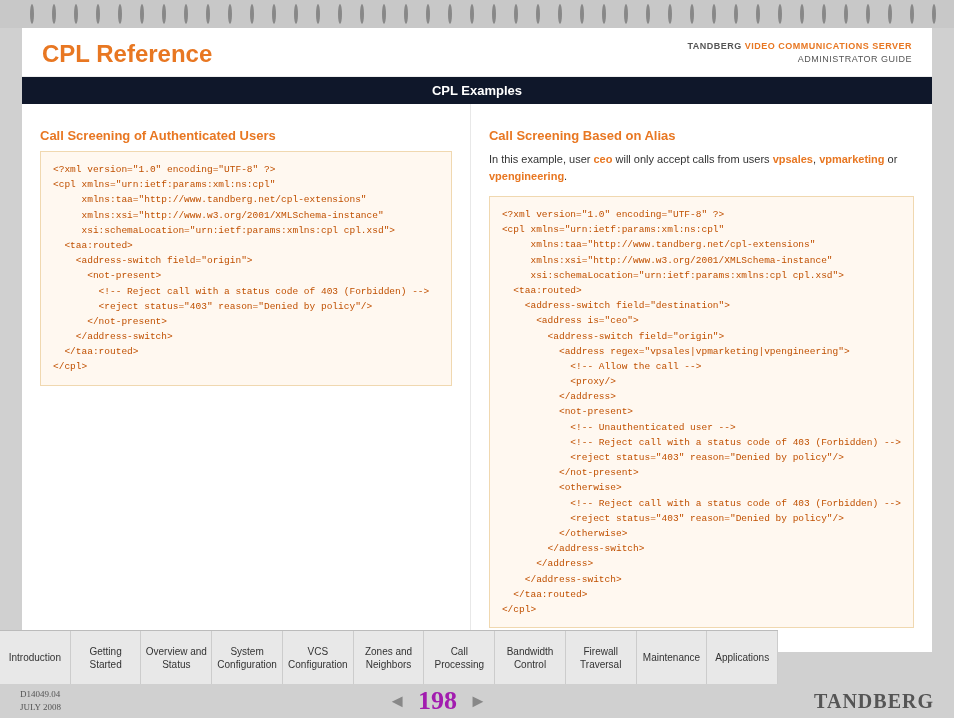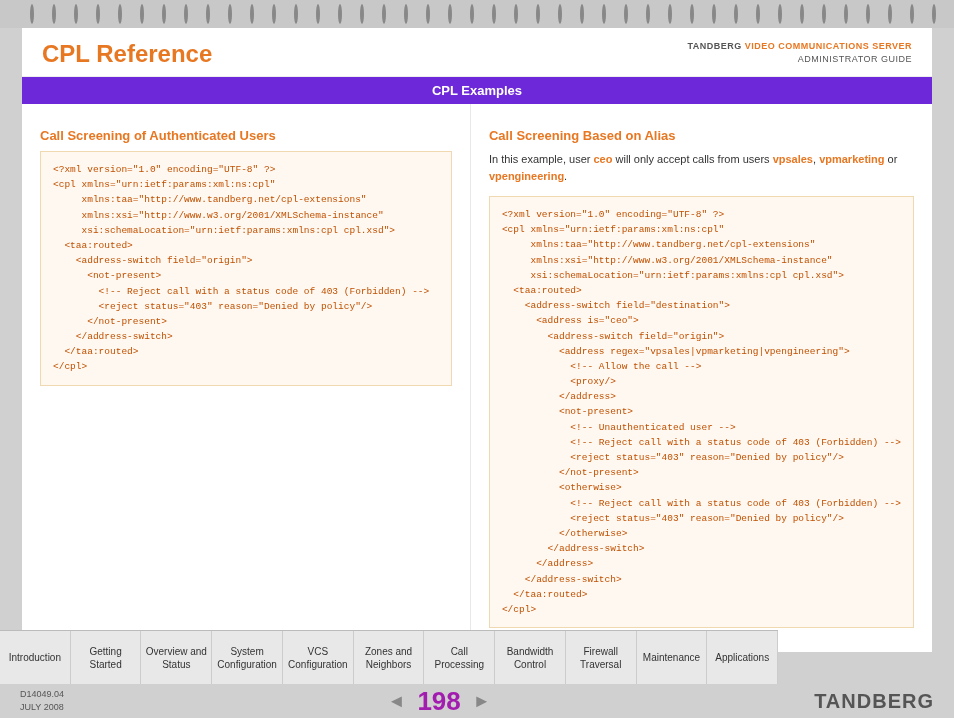--- a/index.html
+++ b/index.html
@@ -70,21 +70,21 @@
       font-weight: bold;
       color: #555;
     }
     .doc-subtitle .product {
       color: #e87722;
       font-weight: bold;
     }
 
     
     .section-banner {
-      background: #6d28d9;
+      background: #0f172a;
       color: #fff;
       text-align: center;
       padding: 6px 0;
       font-size: 13px;
       font-weight: bold;
       margin: 0;
     }
 
     
     .content-area {
@@ -174,20 +174,21 @@
       width: 954px;
       height: 34px;
       background: #d0d0d0;
       display: flex;
       align-items: center;
       justify-content: space-between;
       padding: 0 20px;
       position: absolute;
       bottom: 0;
       left: 0;
+      font-family: Liberation Serif, serif;
     }
 
     .footer-left {
       font-size: 9px;
       color: #555;
       line-height: 1.5;
     }
 
     .footer-center {
       display: flex;

